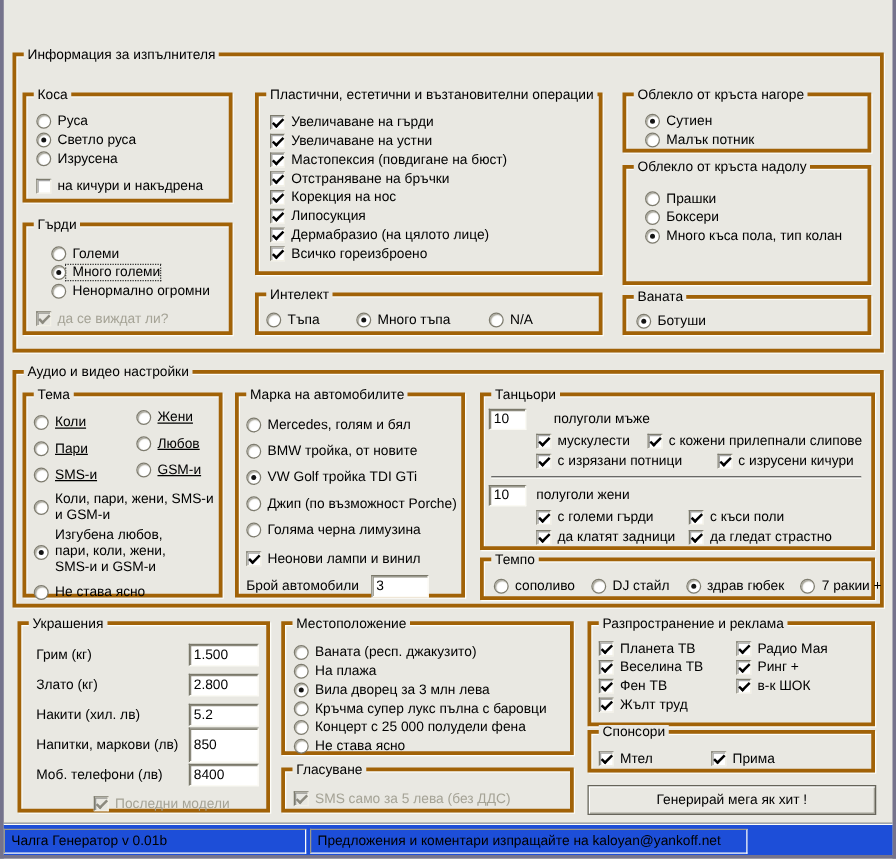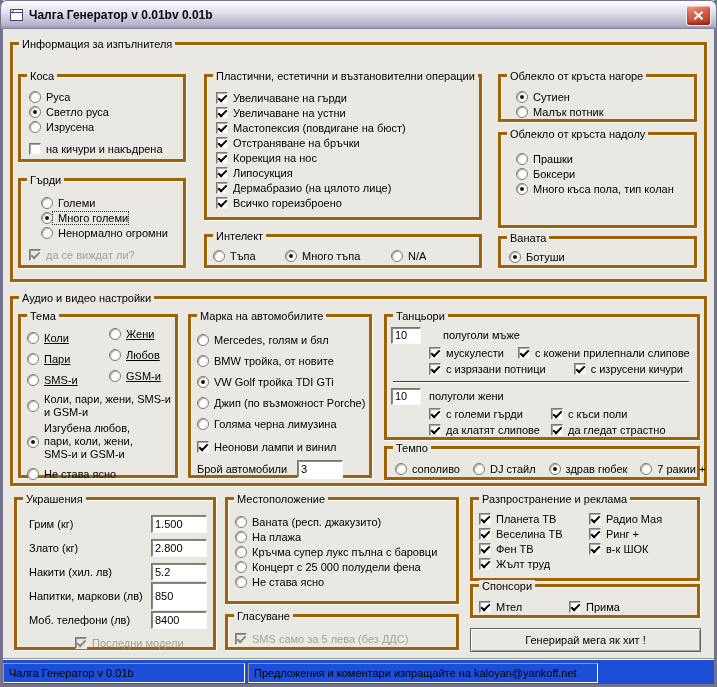--- a/index.html
+++ b/index.html
@@ -78,33 +78,20 @@
   .statusbar { position:absolute; left:3px; right:3px; bottom:3px; height:25px;
     border-top:1px solid #fdfdf9; box-shadow: 0 -1px 0 #9a9889; background:#1d4ed8; }
   .spanel { position:absolute; top:3px; height:20px; border:1px solid; border-color:#9a9889 #fdfdf9 #fdfdf9 #9a9889;
     padding:3px 0 0 5px; white-space:nowrap; overflow:hidden; }
 </style>
 </head>
 <body>
 
 <div class="window">
 
-  <div class="titlebar">
-    <svg class="appicon" viewBox="0 0 16 16">
-      <rect x="1.5" y="2.5" width="12" height="11" fill="#ffffff" stroke="#36477f"></rect>
-      <path d="M1.5 5.5 h12" stroke="#36477f" fill="none"></path>
-      <path d="M1.5 2.5 l4 0 l-4 4 z" fill="#dfe4f2" stroke="#36477f" stroke-width="0.8"></path>
-    </svg>
-    <span class="title-text">Чалга Генератор v 0.01bv 0.01b</span>
-    <div class="closebtn">
-      <svg width="11" height="9" viewBox="0 0 11 9">
-        <path d="M1.5 0.8 L9.5 8.2 M9.5 0.8 L1.5 8.2" stroke="#ffffff" stroke-width="2" fill="none"></path>
-      </svg>
-    </div>
-  </div>
 
   <div class="grp" style="left:10px; top:42px; width:697px; height:240px;">
     <span class="cap">Информация за изпълнителя</span>
   </div>
 
   <div class="grp" style="left:18px; top:74px; width:168px; height:88px; padding:12px 0 0 8px;">
     <span class="cap">Коса</span>
     <label class="opt">
       <span class="radio"></span>
       <span class="t">Руса</span>
@@ -350,21 +337,21 @@
         <span class="t">с големи гърди</span>
       </label>
       <label class="opt">
         <span class="check on"></span>
         <span class="t">с къси поли</span>
       </label>
     </div>
     <div class="drow">
       <label class="opt" style="width:108px;">
         <span class="check on"></span>
-        <span class="t">да клатят слипове</span>
+        <span class="t">да клатят задници</span>
       </label>
       <label class="opt">
         <span class="check on"></span>
         <span class="t">да гледат страстно</span>
       </label>
     </div>
   </div>
 
   <div class="grp" style="left:384px; top:446px; width:316px; height:34px; padding:12px 0 0 8px; display:flex; gap:13px;">
     <span class="cap">Темпо</span>
@@ -418,20 +405,24 @@
     <span class="cap">Местоположение</span>
     <label class="opt">
       <span class="radio"></span>
       <span class="t">Ваната (респ. джакузито)</span>
     </label>
     <label class="opt">
       <span class="radio"></span>
       <span class="t">На плажа</span>
     </label>
     <label class="opt">
+      <span class="radio on"></span>
+      <span class="t">Вила дворец за 3 млн лева</span>
+    </label>
+    <label class="opt">
       <span class="radio"></span>
       <span class="t">Кръчма супер лукс пълна с баровци</span>
     </label>
     <label class="opt">
       <span class="radio"></span>
       <span class="t">Концерт с 25 000 полудели фена</span>
     </label>
     <label class="opt">
       <span class="radio"></span>
       <span class="t">Не става ясно</span>

